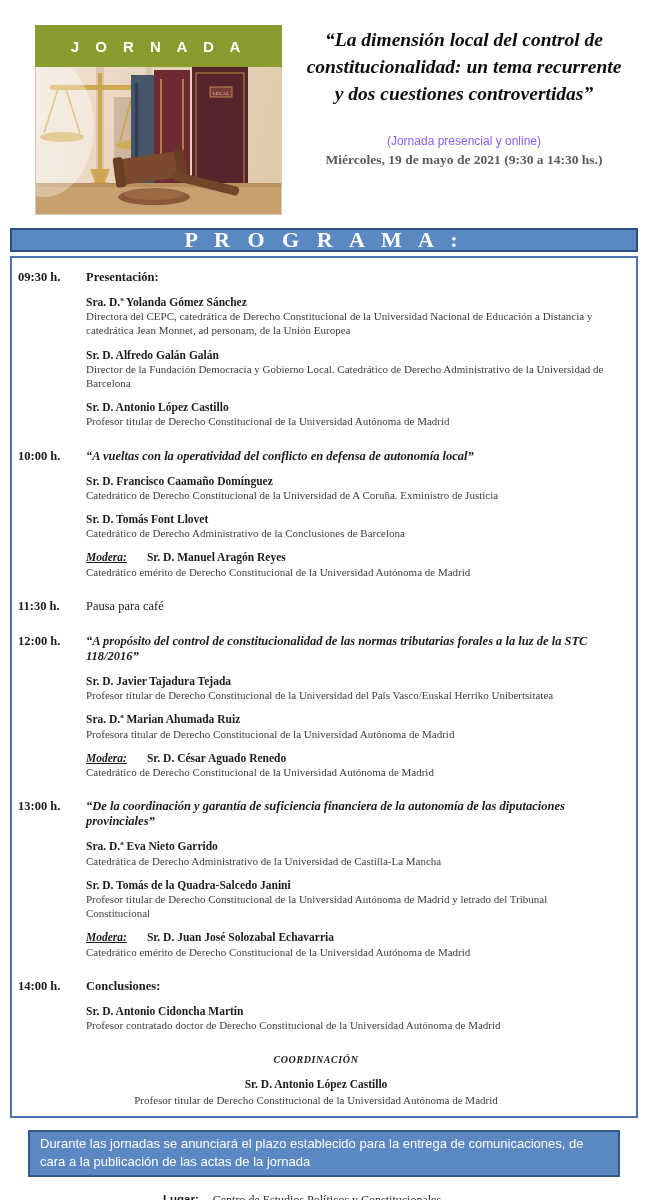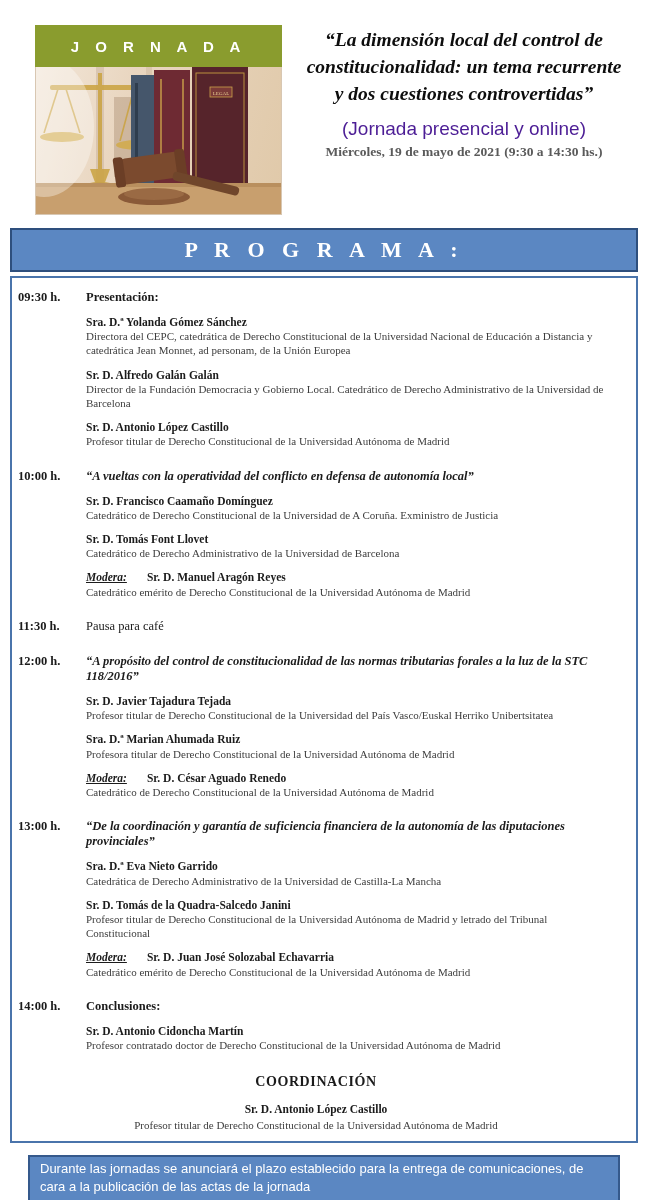--- a/index.html
+++ b/index.html
@@ -21,43 +21,43 @@
 
   
   .header{display:flex;padding:25px 10px 0 35px;}
   .photo-card{width:247px;flex:0 0 247px;}
   .jornada-banner{height:42px;background:var(--olive);display:flex;align-items:center;justify-content:center;
     font-family:"Liberation Sans",sans-serif;font-weight:bold;font-size:15px;letter-spacing:6px;color:#fff;}
   .photo{position:relative;height:148px;background:linear-gradient(105deg,#f2e6d8 0%,#e9d6c0 35%,#e0c9a9 100%);overflow:hidden;border:1px solid #d8c7b2;border-top:none;}
   .photo svg{position:absolute;left:0;top:0;}
   .title-col{flex:1;padding:2px 10px 0 18px;text-align:center;}
   .main-title{font-size:19.5px;font-weight:bold;font-style:italic;line-height:1.38;color:#0d0d0d;}
-  .subtitle{margin-top:10px;font-family:"Liberation Sans",sans-serif;font-size:19px;color:#4c1d95;}
+  .subtitle{margin-top:26px;font-family:"Liberation Sans",sans-serif;font-size:12px;color:#8b5cf6;}
   .date-line{margin-top:4px;font-size:13.5px;font-weight:bold;color:var(--date);}
 
   
-  .programa-banner{margin:13px 10px 0;height:44px;background:var(--blue);border:2px solid var(--blue-border);
+  .programa-banner{margin:13px 10px 0;height:24px;background:var(--blue);border:2px solid var(--blue-border);
     display:flex;align-items:center;justify-content:center;color:#fff;font-weight:bold;font-size:22px;letter-spacing:6px;}
 
   
   .program-box{margin:4px 10px 0;border:2px solid var(--box-border);padding:12px 22px 10px 6px;}
   .session{display:flex;margin-bottom:20px;}
   .session:last-of-type{margin-bottom:8px;}
   .time{flex:0 0 52px;font-weight:bold;font-size:12.5px;white-space:nowrap;}
   .s-content{flex:1;margin-left:16px;min-width:0;}
   .s-title{font-size:12.5px;line-height:1.2;}
   .s-title.h-bold{font-weight:bold;}
   .s-title.h-italic{font-weight:bold;font-style:italic;}
   .speaker{margin-top:10px;}
   .s-name{font-weight:bold;font-size:11.5px;line-height:1.25;}
   .modera-label{font-weight:bold;font-style:italic;text-decoration:underline;margin-right:20px;}
   .s-desc{font-size:11px;color:var(--desc);line-height:1.28;font-weight:normal;}
 
   .coordinacion{text-align:center;margin-top:22px;}
-  .coord-heading{font-size:14px;font-weight:bold;letter-spacing:.6px;}
+  .coord-heading{font-size:10px;font-weight:bold;letter-spacing:.6px;font-style:italic;}
   .coord-name{margin-top:13px;font-weight:bold;font-size:11.5px;}
   .coord-desc{margin-top:4px;font-size:11px;color:var(--desc);}
 
   
   .notice{margin:12px 28px 0;background:var(--blue);border:2px solid #35598c;
     font-family:"Liberation Sans",sans-serif;color:#fff;font-size:13px;line-height:1.35;padding:3px 10px 5px;}
 
   
   .lugar{display:flex;margin:16px 0 0 163px;font-size:12px;}
   .lugar-label{font-weight:bold;margin-right:14px;font-family:"Liberation Sans",sans-serif;font-size:11.5px;}
@@ -150,21 +150,21 @@
   <div class="session">
     <div class="time">10:00 h.</div>
     <div class="s-content">
       <div class="s-title h-italic">“A vueltas con la operatividad del conflicto en defensa de autonomía local”</div>
       <div class="speaker">
         <div class="s-name">Sr. D. Francisco Caamaño Domínguez</div>
         <div class="s-desc">Catedrático de Derecho Constitucional de la Universidad de A Coruña. Exministro de Justicia</div>
       </div>
       <div class="speaker">
         <div class="s-name">Sr. D. Tomás Font Llovet</div>
-        <div class="s-desc">Catedrático de Derecho Administrativo de la Universidad de Barcelona</div>
+        <div class="s-desc">Catedrático de Derecho Administrativo de la Conclusiones de Barcelona</div>
       </div>
       <div class="speaker">
         <div class="s-name">
           <span class="modera-label">Modera:</span><span>Sr. D. Manuel Aragón Reyes</span>
         </div>
         <div class="s-desc">Catedrático emérito de Derecho Constitucional de la Universidad Autónoma de Madrid</div>
       </div>
     </div>
   </div>
 

